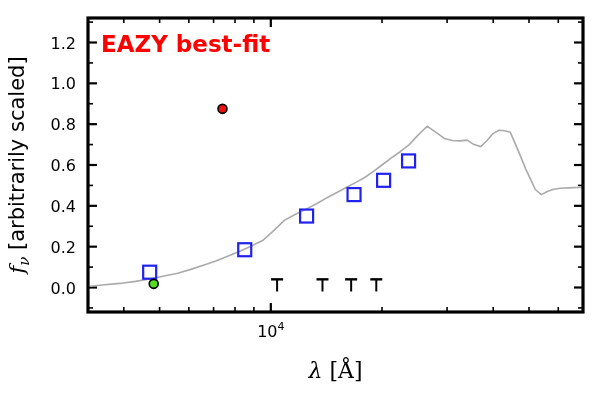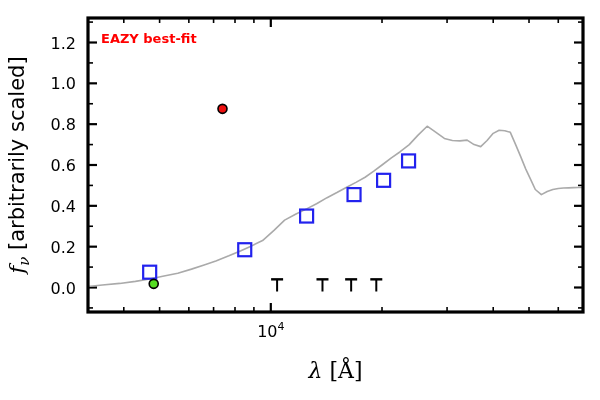--- a/index.html
+++ b/index.html
@@ -31,21 +31,21 @@
     width: 600px;
     height: 400px;
     pointer-events: none;
   }
   #annotation-text {
     position: absolute;
     left: 101px;
     top: 31px;
     font-family: "DejaVu Sans", sans-serif;
     font-weight: bold;
-    font-size: 13px;
+    font-size: 23px;
     color: #ff0000;
     letter-spacing: 0px;
     white-space: nowrap;
   }
 </style>
 </head>
 <body>
 
 <div id="figure">
   <svg id="plot-svg" width="600" height="400" viewBox="0 0 600 400" xmlns="http://www.w3.org/2000/svg">

